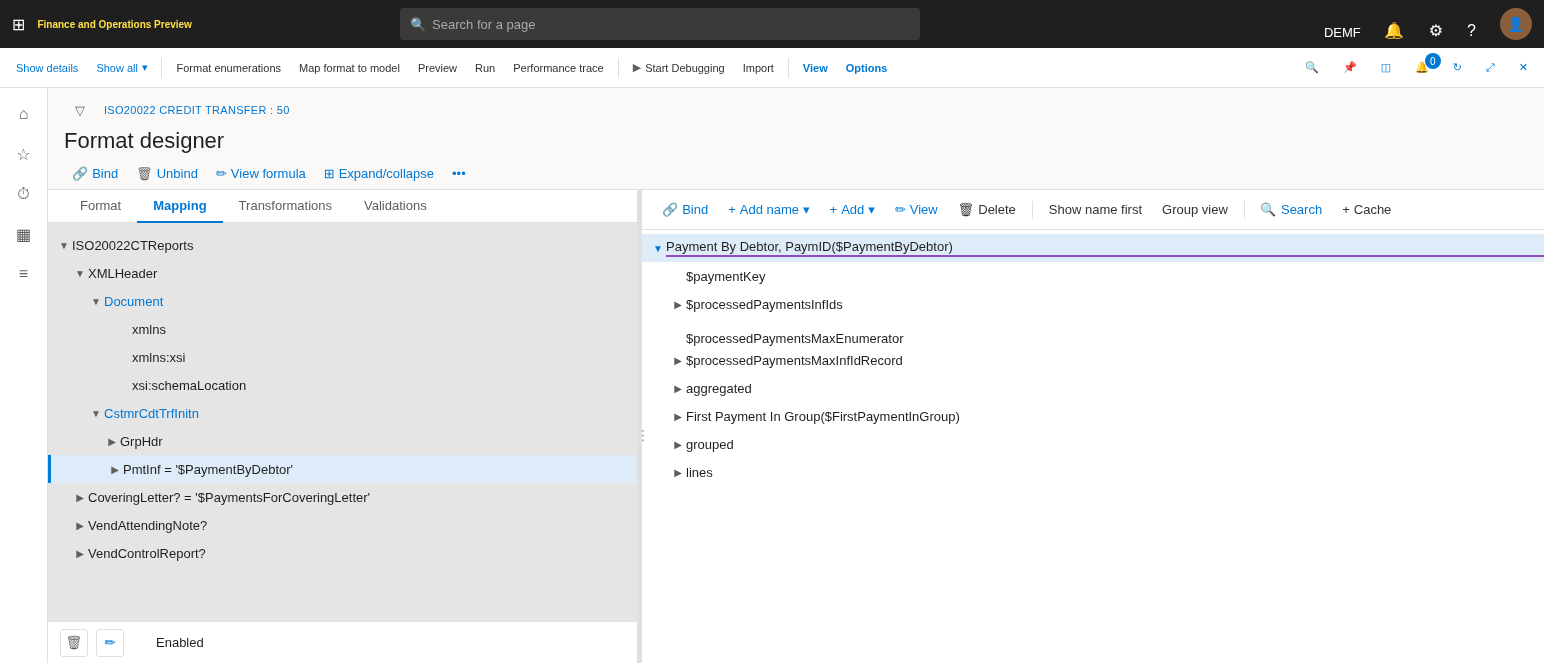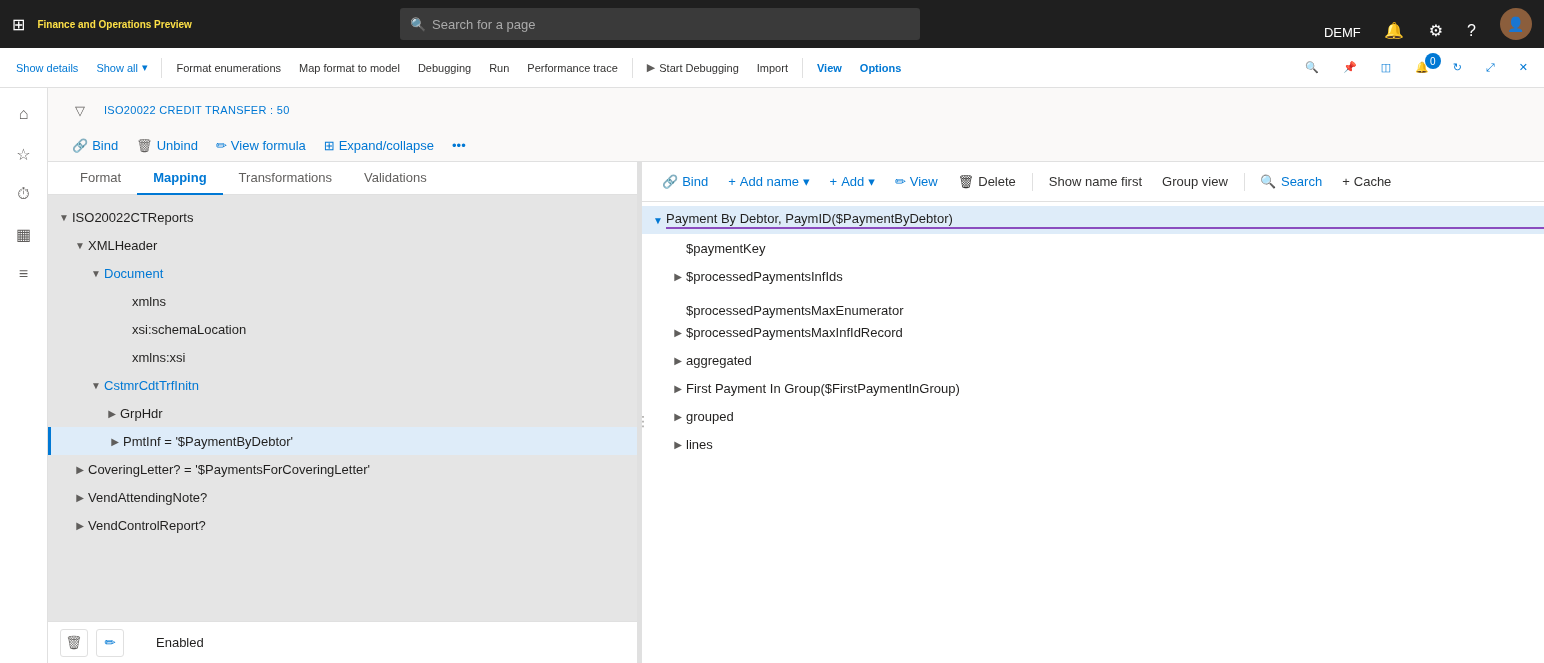--- a/index.html
+++ b/index.html
@@ -378,21 +378,21 @@
 
 <div class="sec-toolbar">
   <button class="sec-btn">Show details</button>
   <button class="sec-btn">
     <span>Show all</span>
     <span>▾</span>
   </button>
   <div class="sec-divider"></div>
   <button class="sec-btn sec-btn-text">Format enumerations</button>
   <button class="sec-btn sec-btn-text">Map format to model</button>
-  <button class="sec-btn sec-btn-text">Debugging</button>
+  <button class="sec-btn sec-btn-text">Preview</button>
   <button class="sec-btn sec-btn-text">Run</button>
   <button class="sec-btn sec-btn-text">Performance trace</button>
   <div class="sec-divider"></div>
   <button class="sec-btn">
     <span style="color:#605e5c;">▶</span>
     <span style="color:#323130;text-align:right;">Start Debugging</span>
   </button>
   <button class="sec-btn sec-btn-text">Import</button>
   <div class="sec-divider"></div>
   <button class="sec-btn active">View</button>
@@ -421,20 +421,21 @@
     <div class="sidebar-icon">≡</div>
   </div>
 
   <div class="content-area">
 
     <div class="page-header">
       <div style="display:flex;align-items:center;gap:8px;">
         <div class="filter-icon-wrap">▽</div>
         <span class="breadcrumb">ISO20022 CREDIT TRANSFER : 50</span>
       </div>
+      <div class="page-title">Format designer</div>
     </div>
 
     <div class="designer-toolbar">
       <button class="dtool-btn">
         <span>🔗</span>
         <span>Bind</span>
       </button>
       <button class="dtool-btn">
         <span style="color:#605e5c;">🗑</span>
         <span>Unbind</span>
@@ -478,26 +479,26 @@
             <span class="tree-label blue">Document</span>
           </div>
 
           <div class="tree-item" style="padding-left:68px;">
             <span class="expand-icon"></span>
             <span class="tree-label">xmlns</span>
           </div>
 
           <div class="tree-item" style="padding-left:68px;">
             <span class="expand-icon"></span>
-            <span class="tree-label">xsi:schemaLocation</span>
+            <span class="tree-label">xmlns:xsi</span>
           </div>
 
           <div class="tree-item" style="padding-left:68px;">
             <span class="expand-icon"></span>
-            <span class="tree-label">xmlns:xsi</span>
+            <span class="tree-label">xsi:schemaLocation</span>
           </div>
 
           <div class="tree-item" style="padding-left:40px;">
             <span class="expand-icon">▼</span>
             <span class="tree-label blue">CstmrCdtTrfInitn</span>
           </div>
 
           <div class="tree-item" style="padding-left:56px;">
             <span class="expand-icon">▶</span>
             <span class="tree-label">GrpHdr</span>

